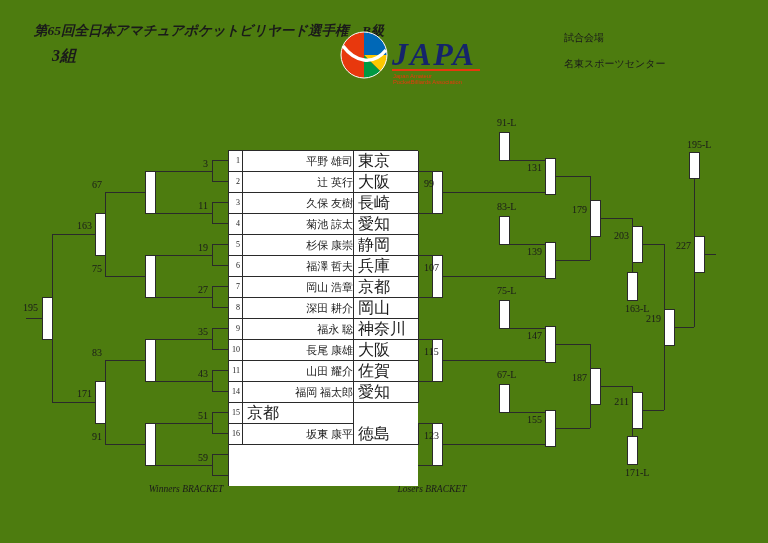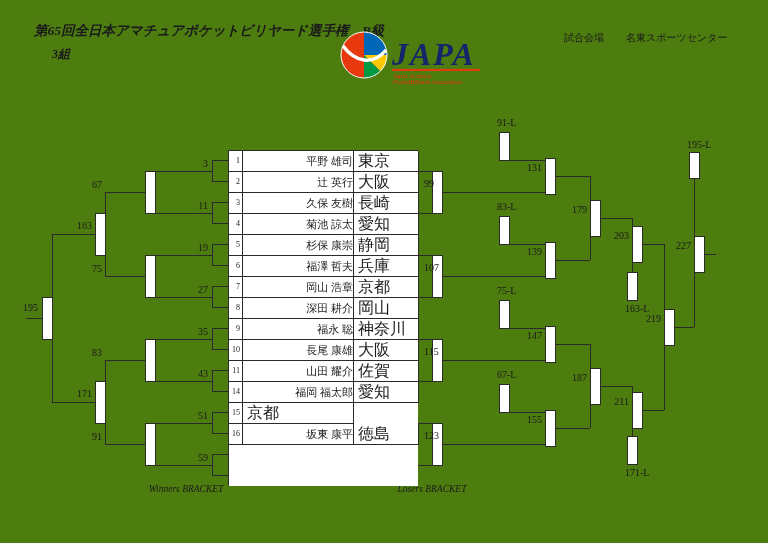--- a/index.html
+++ b/index.html
@@ -4,23 +4,23 @@
 <style>
   html,body{margin:0;padding:0;background:#e9e9e9;}
   .sheet{
     position:relative;width:768px;height:543px;background:#4d7c0f;
     font-family:"Liberation Serif",serif;color:#1a1a1a;overflow:hidden;
     box-shadow:0 0 4px rgba(0,0,0,.25);
   }
   *{box-sizing:border-box;}
   
   .title{position:absolute;left:34px;top:22px;font-size:13.5px;font-weight:bold;font-style:italic;white-space:nowrap;}
-  .group{position:absolute;left:52px;top:46px;font-size:12px;font-weight:bold;font-style:italic;}
+  .group{position:absolute;left:52px;top:46px;font-size:16px;font-weight:bold;font-style:italic;}
   .meta-row{position:absolute;left:564px;display:flex;gap:12px;font-family:"Liberation Sans",sans-serif;font-size:10px;white-space:nowrap;}
-  .meta-row.r1{top:31px;} .meta-row.r2{top:47px;}
+  .meta-row.r1{top:31px;flex-direction:column;} .meta-row.r2{top:47px;}
   .meta-label{width:50px;}
   
   .logo{position:absolute;left:338px;top:24px;}
   
   .ptable{
     position:absolute;left:228px;top:150px;width:190px;height:336px;
     display:grid;grid-template-rows:repeat(16,21px);
     border-top:1px solid #2a2a2a;border-left:1px solid #2a2a2a;background:#fff;z-index:2;
   }
   .prow{display:grid;grid-template-columns:14px 111px 65px;}

